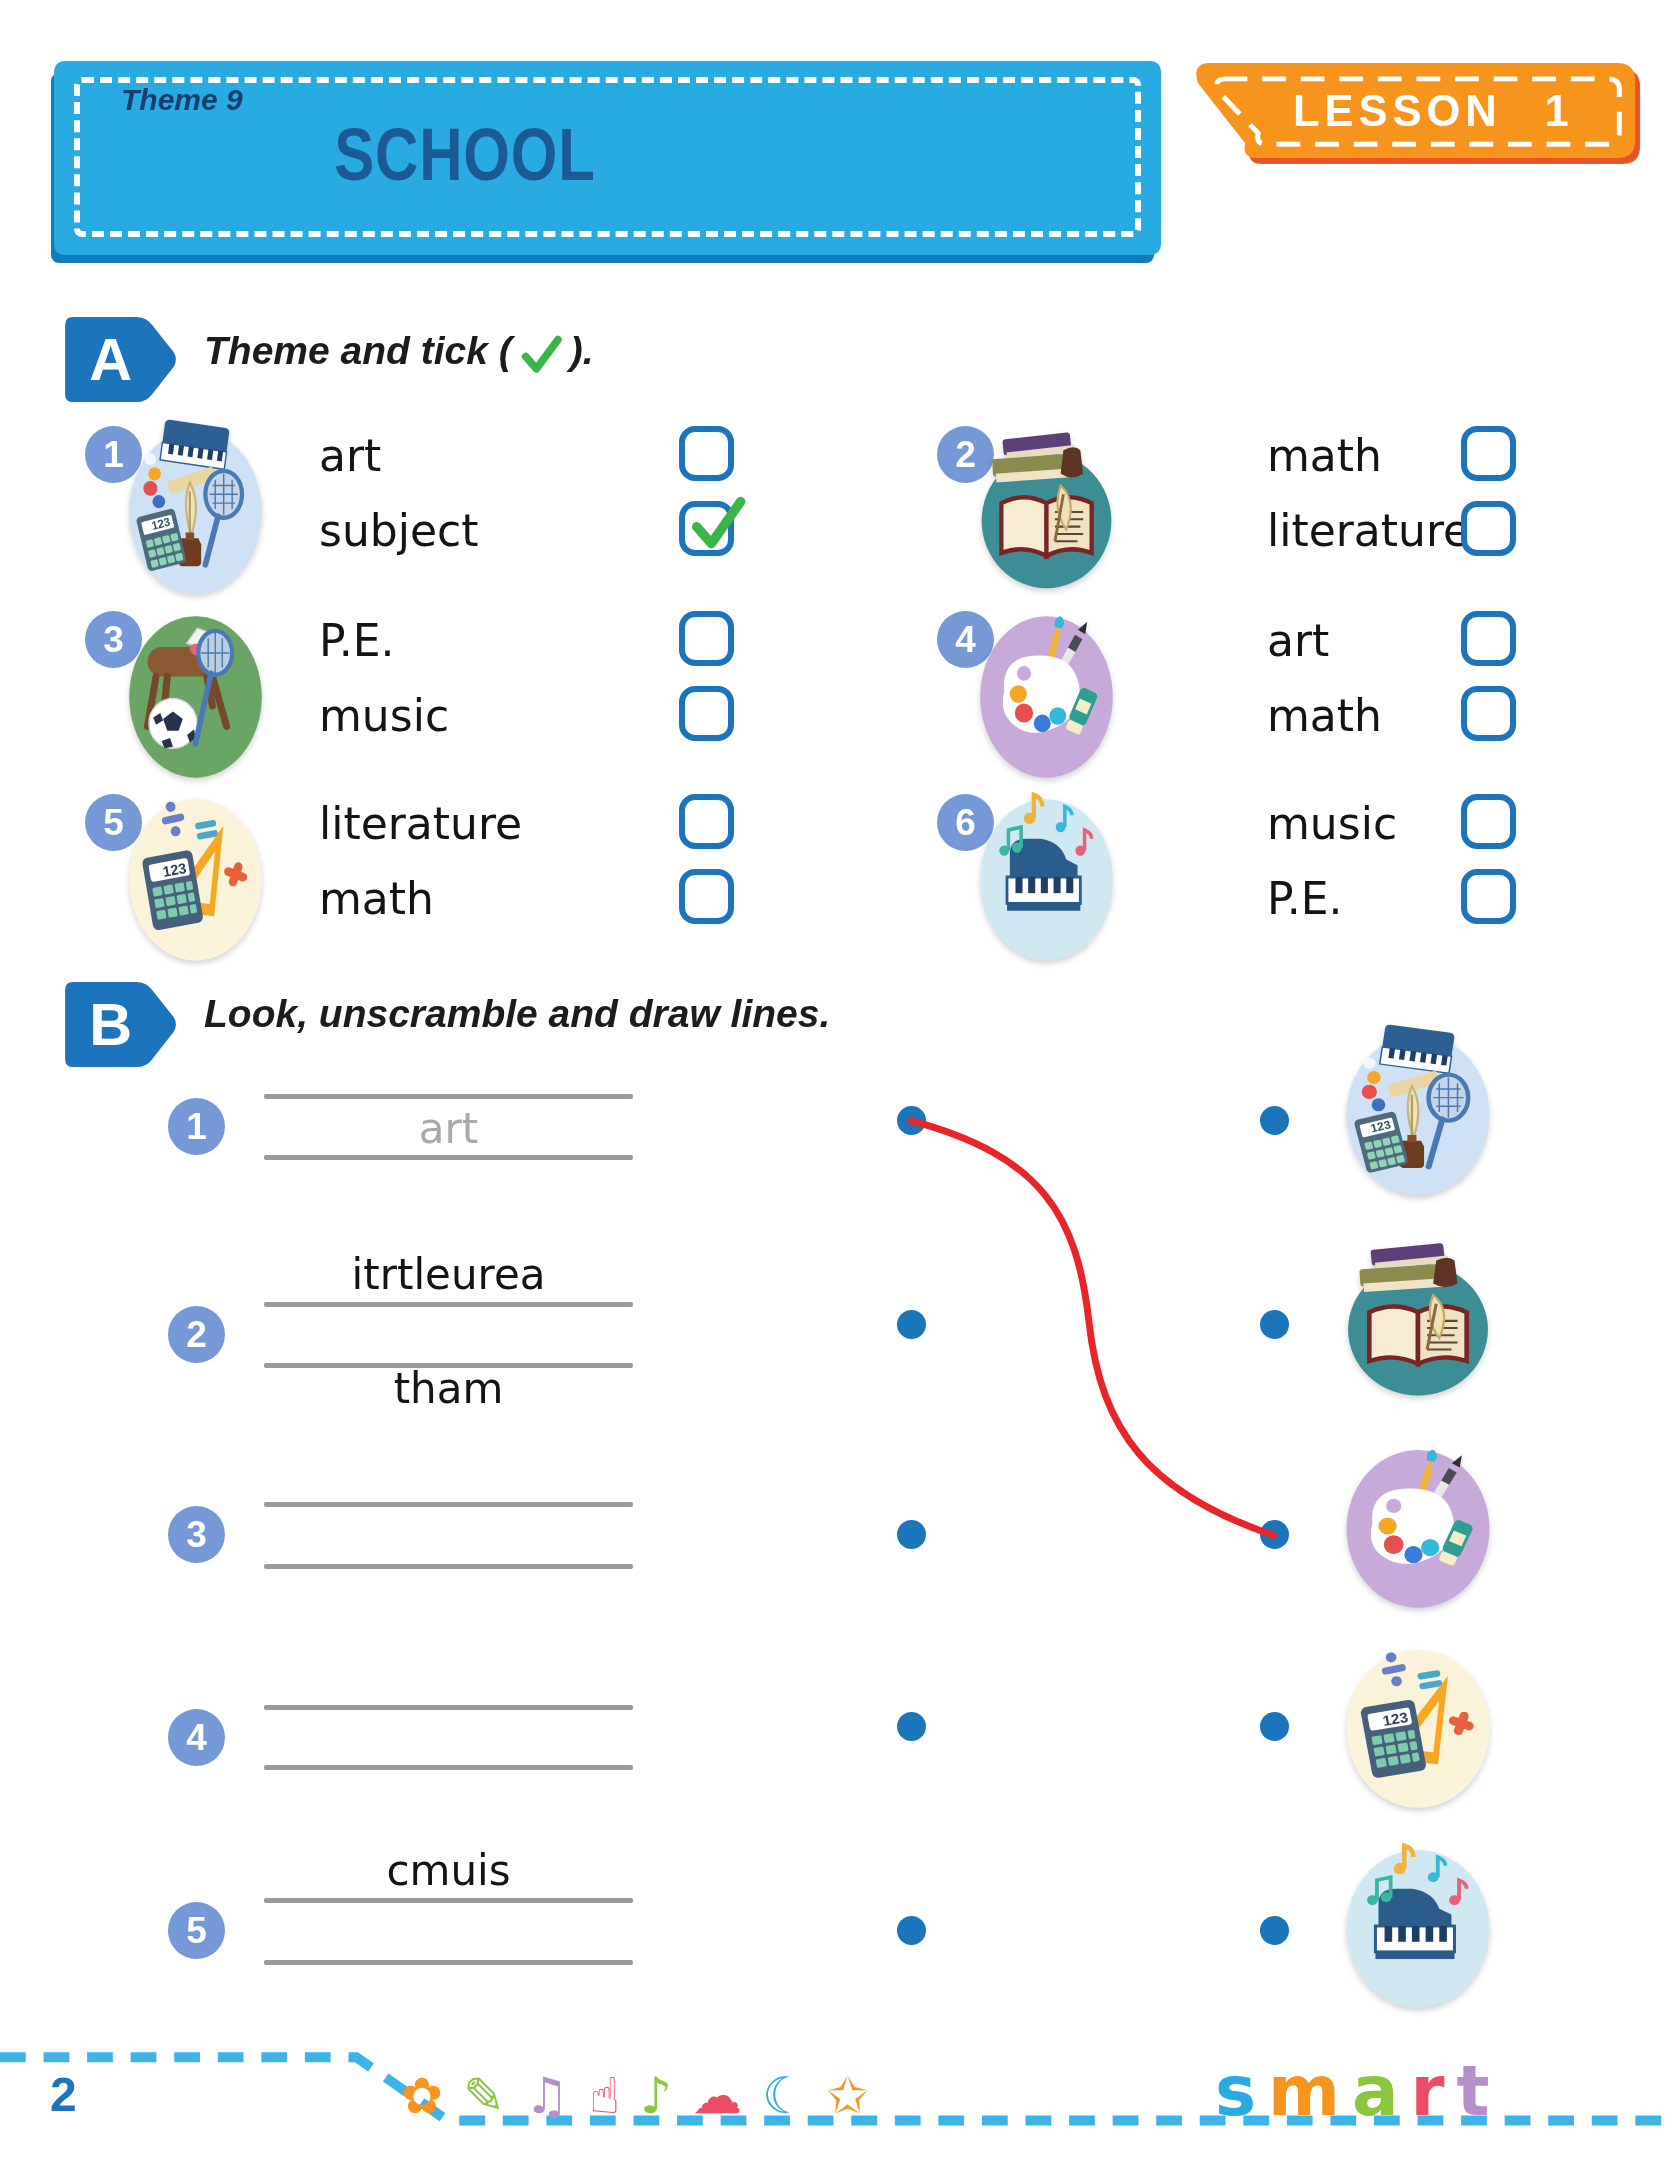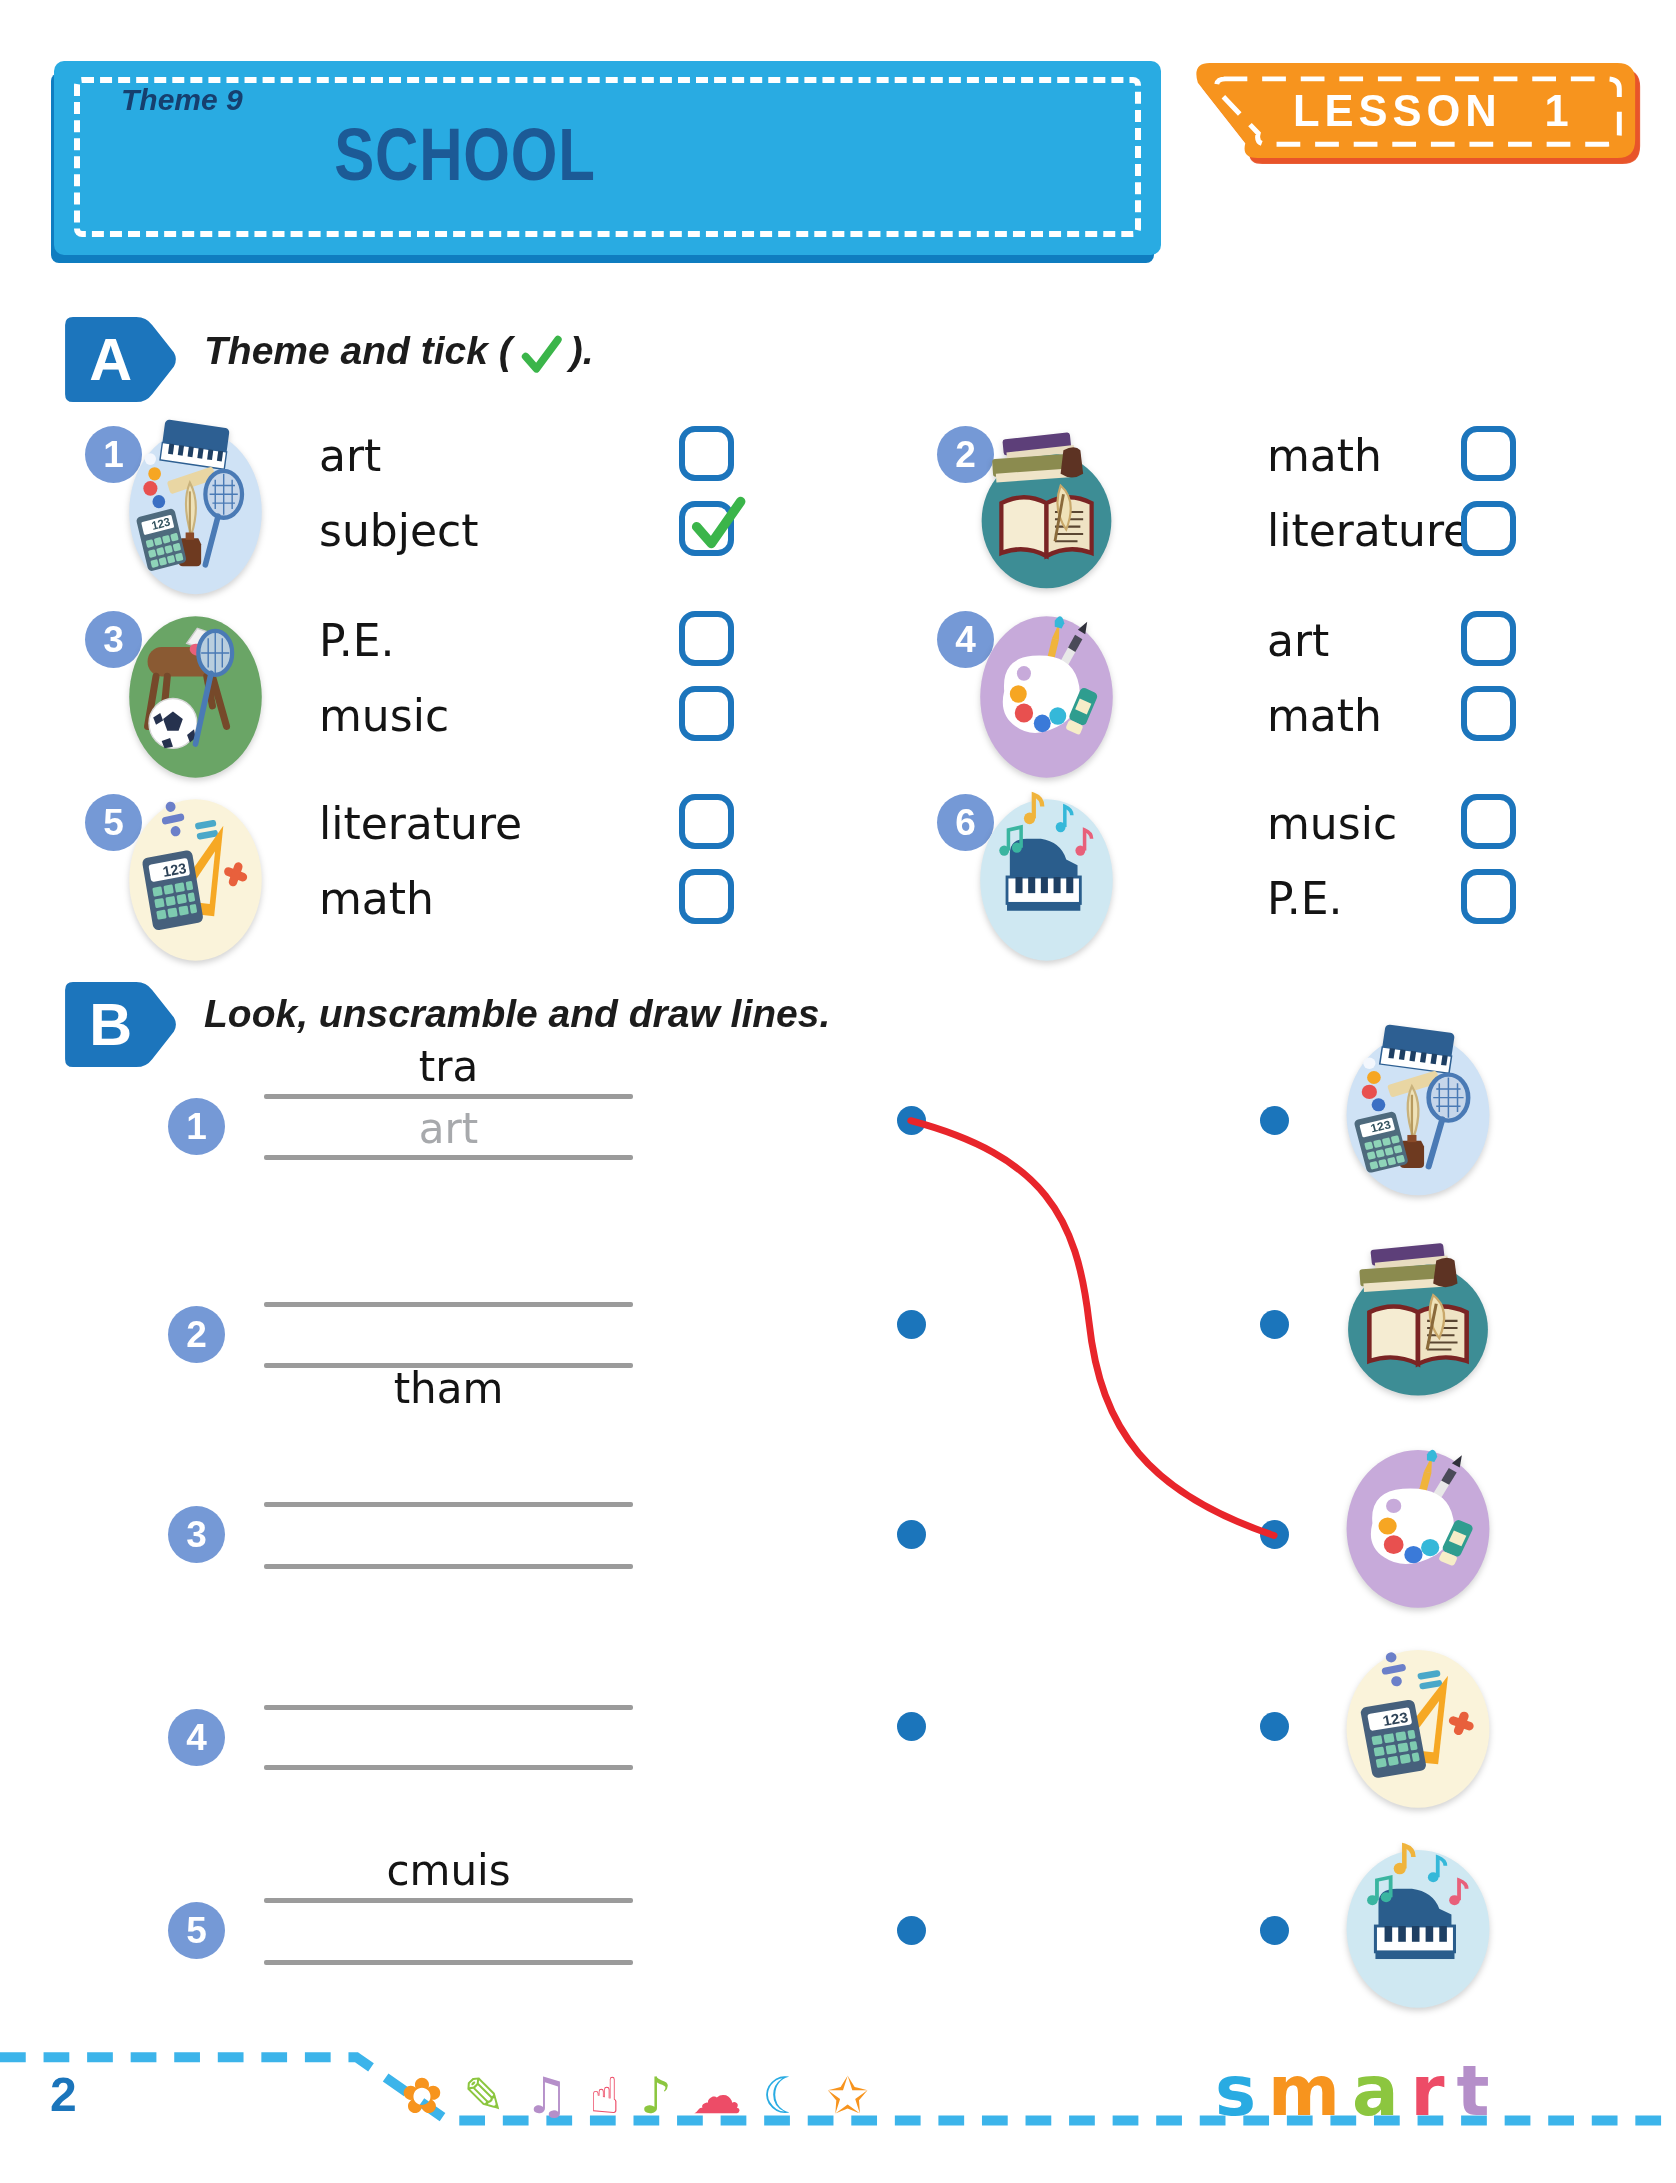--- a/index.html
+++ b/index.html
@@ -340,31 +340,31 @@
 
   <div class="sec-badge" id="badgeB">
     <svg viewBox="0 0 120 96">
       <path d="M12,4 H76 Q86,4 92,12 L114,40 Q118,47 114,54 L92,82 Q86,90 76,90 H12 Q4,90 4,82 V12 Q4,4 12,4 Z" fill="#1c75bc"></path>
       <text x="50" y="68" text-anchor="middle" font-size="60" font-weight="900" fill="#ffffff" font-family="Liberation Sans, sans-serif">B</text>
     </svg>
   </div>
   <div class="instr" id="instrB">Look, unscramble and draw lines.</div>
 
   <div class="numbadge" style="left:168px;top:1098px">1</div>
-  <div class="bword" style="top:1042px">tra</div>
   <div class="bline" style="top:1094px"></div>
   <div class="bword answer" style="top:1104px">art</div>
   <div class="bline" style="top:1155px"></div>
   <div class="dot" style="left:897px;top:1106px"></div>
   <div class="dot" style="left:1260px;top:1106px"></div>
   <div class="bimg" style="left:1342px;top:1023px"><svg viewBox="0 0 100 124" preserveAspectRatio="none">
         <use href="#i-subjects"></use>
       </svg></div>
 
   <div class="numbadge" style="left:168px;top:1306px">2</div>
+  <div class="bword" style="top:1250px">itrtleurea</div>
   <div class="bline" style="top:1302px"></div>
   <div class="bline" style="top:1363px"></div>
   <div class="dot" style="left:897px;top:1310px"></div>
   <div class="dot" style="left:1260px;top:1310px"></div>
   <div class="bimg" style="left:1342px;top:1229px"><svg viewBox="0 0 100 124" preserveAspectRatio="none">
         <use href="#i-literature"></use>
       </svg></div>
 
   <div class="numbadge" style="left:168px;top:1506px">3</div>
   <div class="bword" style="top:1364px">tham</div>

